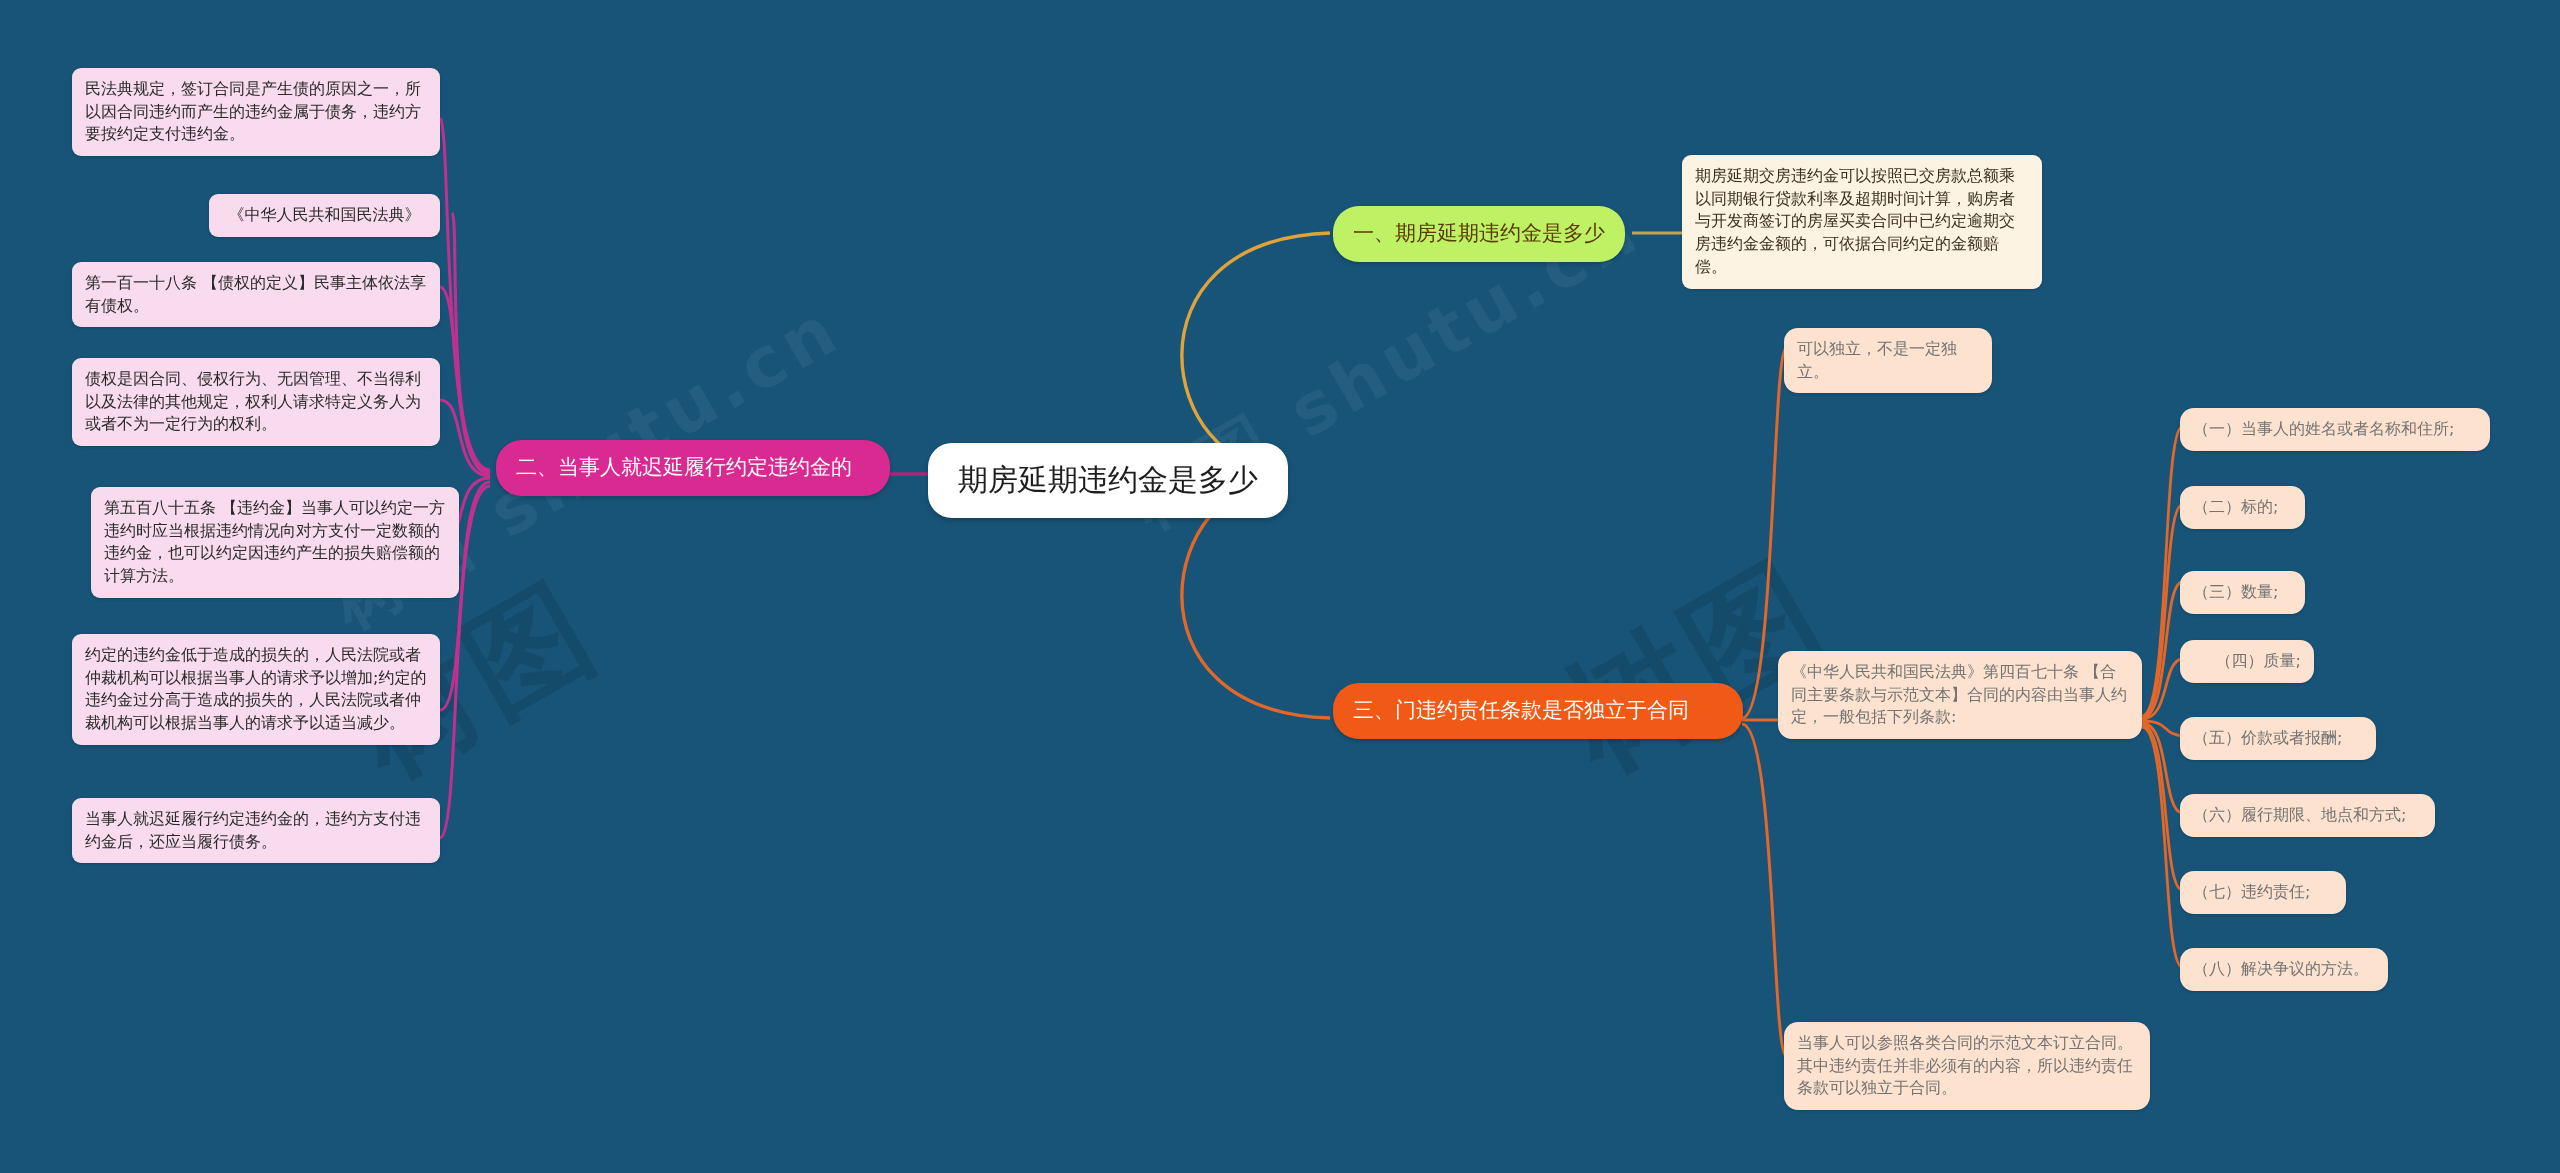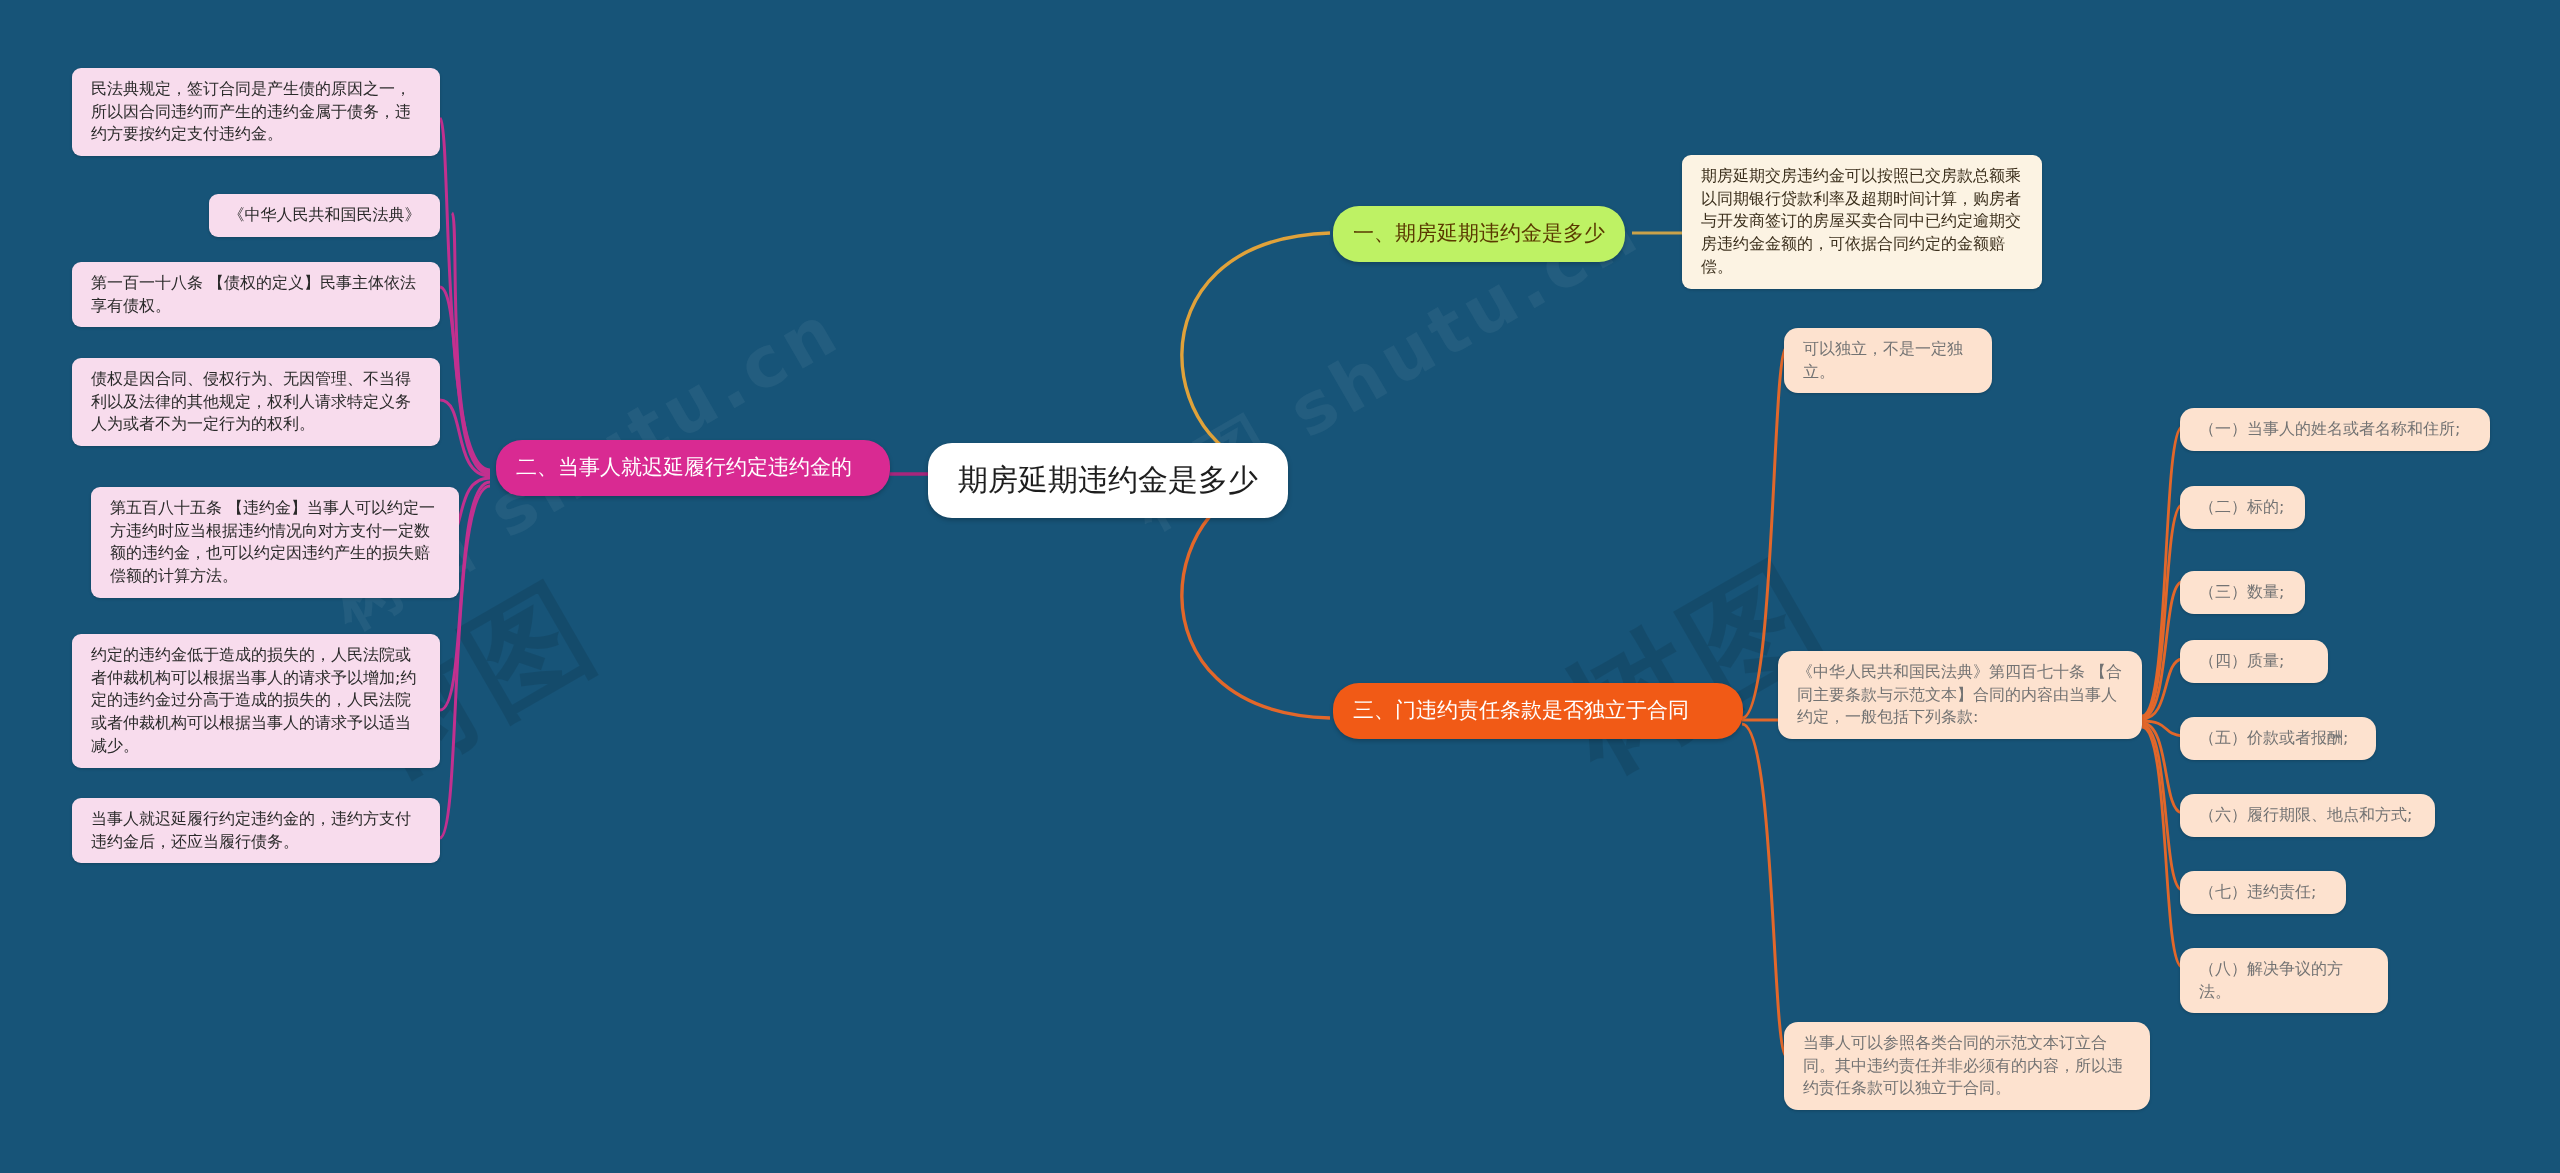--- a/index.html
+++ b/index.html
@@ -57,21 +57,21 @@
     border-radius:26px;
     box-shadow:0 2px 4px rgba(0,0,0,.22);
   }
   .branch.pink{background:#d92a92;}
   .branch.orange{background:#bef264;color:#5a3a00;}
   .branch.red{background:#f15a16;}
 
   
   .leaf{
     font-size:16px;
-    padding:10px 19px;
+    padding:10px 13px;
     border-radius:9px;
     box-shadow:0 1px 3px rgba(0,0,0,.20);
   }
   .leaf.pink{background:#f8dced;color:#2a2a2a;}
   .leaf.cream{background:#fcf3e3;color:#3b2f1c;}
   .leaf.peach{background:#fde2cf;color:#737373;border-radius:14px;}
 </style>
 </head>
 <body style="background: rgb(23, 84, 120);">
 
@@ -151,21 +151,21 @@
   <div class="node leaf peach" style="left:1778px;top:651px;width:364px;">《中华人民共和国民法典》第四百七十条 【合同主要条款与示范文本】合同的内容由当事人约定，一般包括下列条款:</div>
 
   <div class="node leaf peach" style="left:1784px;top:1022px;width:366px;">当事人可以参照各类合同的示范文本订立合同。其中违约责任并非必须有的内容，所以违约责任条款可以独立于合同。</div>
 
   <div class="node leaf peach" style="left:2180px;top:408px;width:310px;">（一）当事人的姓名或者名称和住所;</div>
 
   <div class="node leaf peach" style="left:2180px;top:486px;width:125px;">（二）标的;</div>
 
   <div class="node leaf peach" style="left:2180px;top:563px;width:125px;margin-top:8px;">（三）数量;</div>
 
-  <div class="node leaf peach" style="left:2180px;top:640px;width:148px;">（四）质量;</div>
+  <div class="node leaf peach" style="left:2180px;top:640px;width:134px;text-align:right;">（四）质量;</div>
 
   <div class="node leaf peach" style="left:2180px;top:717px;width:196px;">（五）价款或者报酬;</div>
 
   <div class="node leaf peach" style="left:2180px;top:794px;width:255px;">（六）履行期限、地点和方式;</div>
 
   <div class="node leaf peach" style="left:2180px;top:871px;width:166px;">（七）违约责任;</div>
 
   <div class="node leaf peach" style="left:2180px;top:948px;width:208px;">（八）解决争议的方法。</div>
 
 </div>

